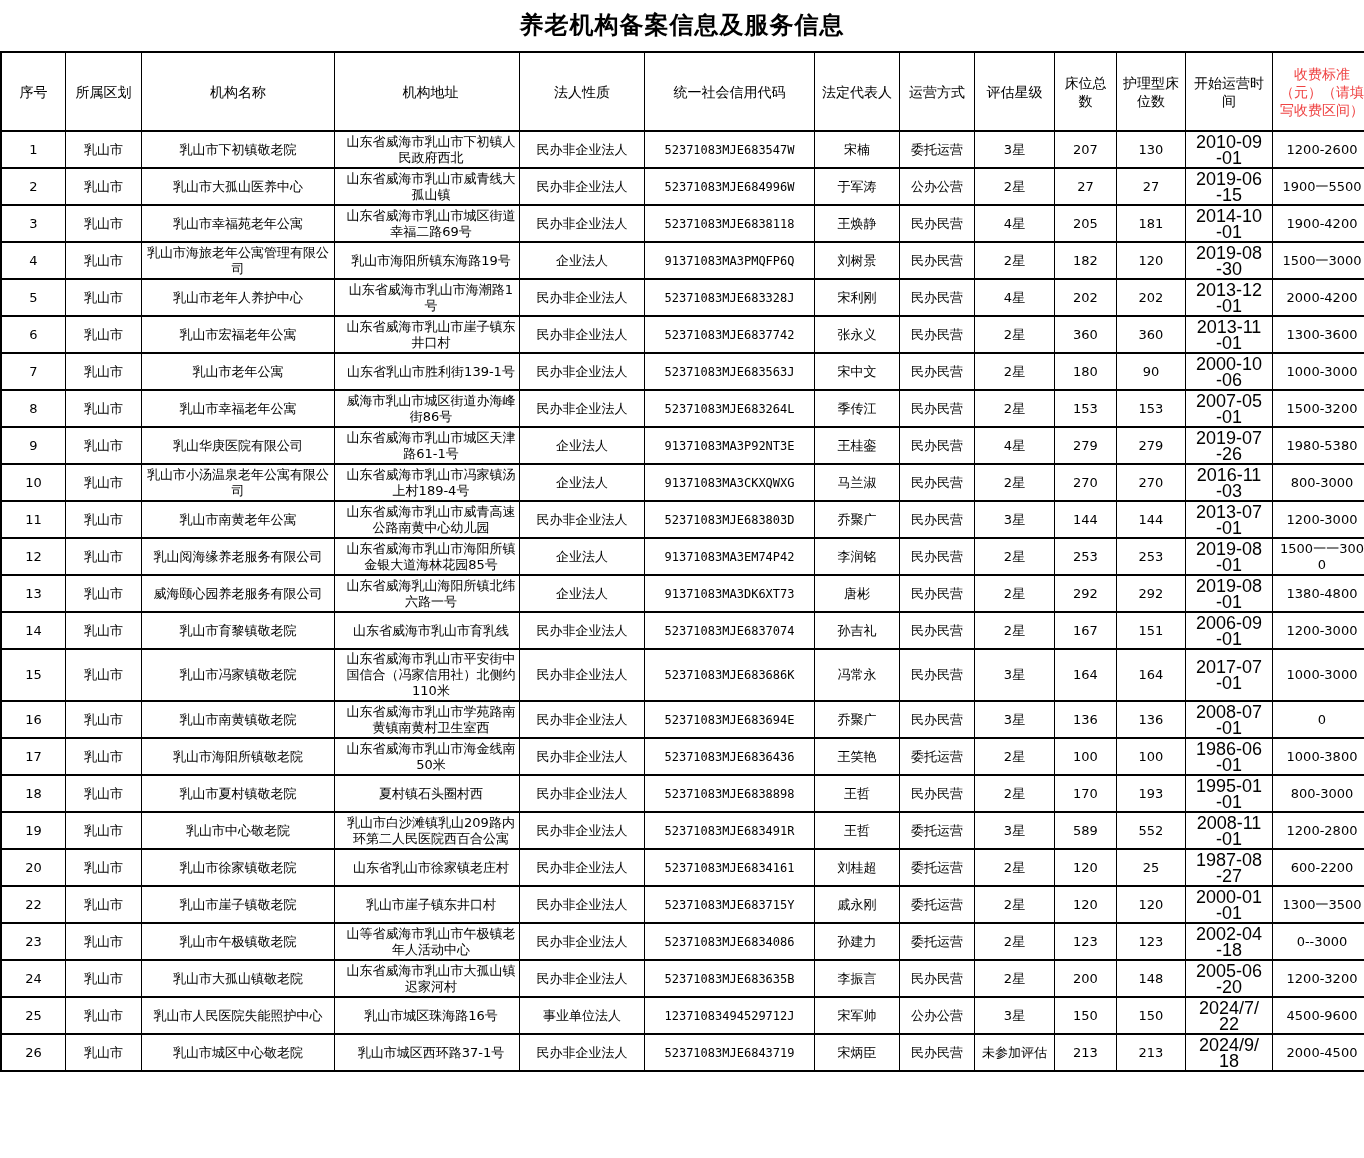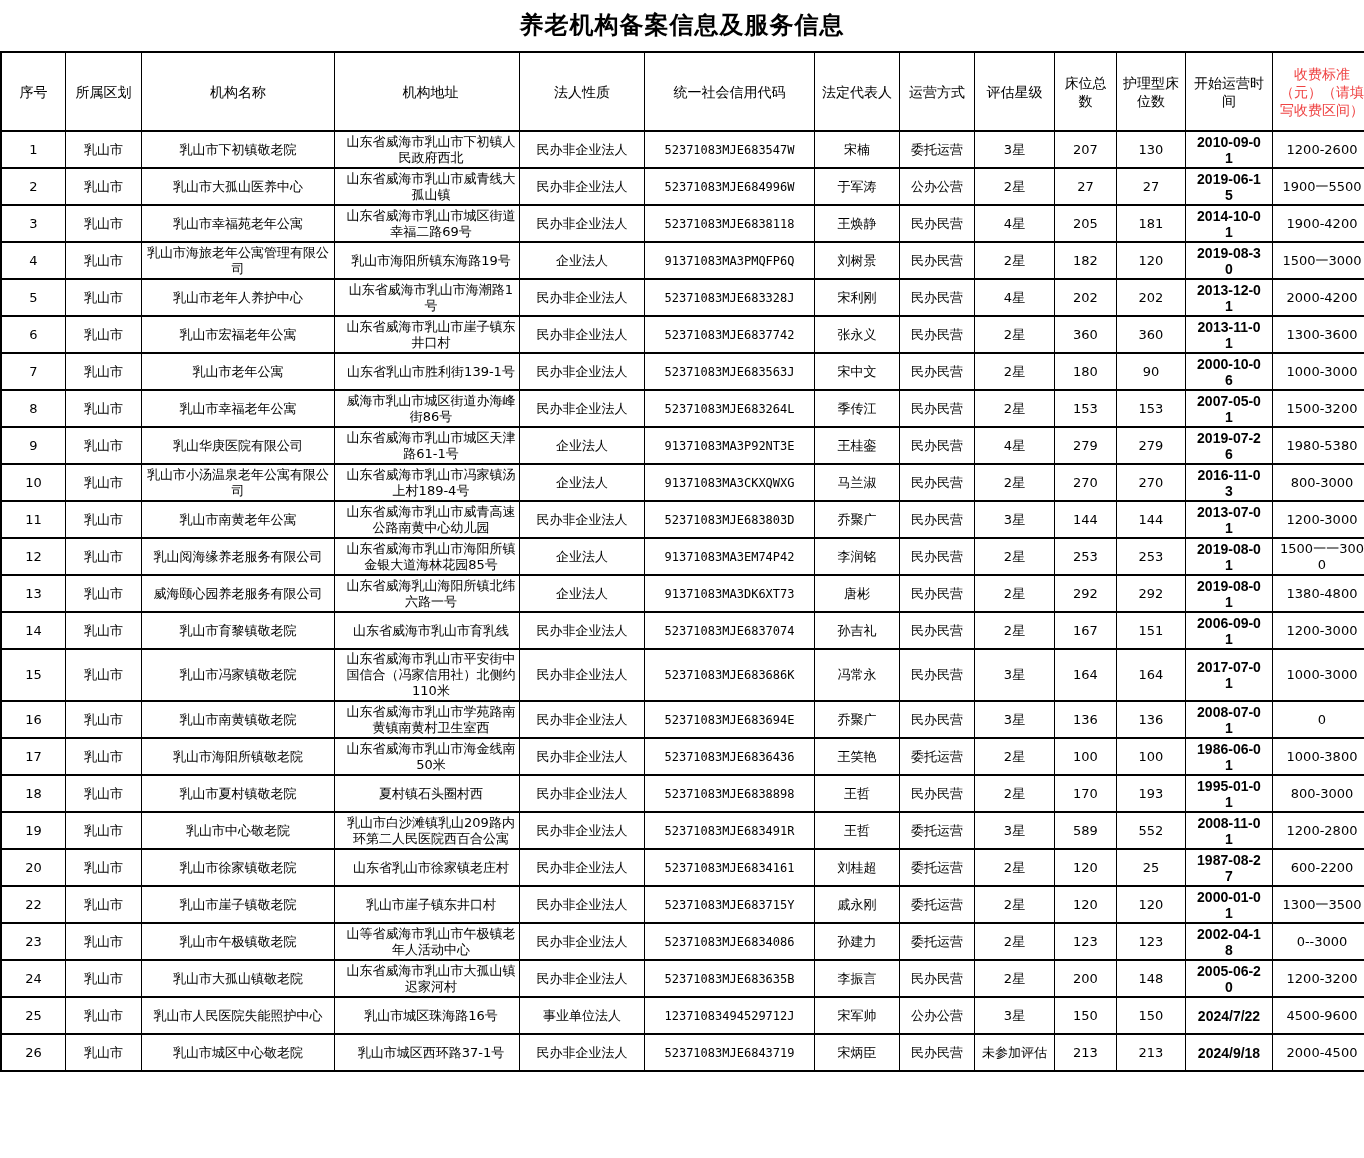--- a/index.html
+++ b/index.html
@@ -65,23 +65,22 @@
   .col-start_date   { width: 78px; }
   .col-fee_standard { width: 90px; }
 
   
   .cell-credit_code {
     font-family: "DejaVu Sans Mono", "Liberation Mono", monospace;
     font-size: 12px;
   }
   .cell-start_date {
     font-family: "Liberation Sans", sans-serif;
-    font-size: 14px;
+    font-size: 18px;
     padding: 1px 9.4px;
-    font-weight: bold;
   }
 
   
   .comment-marker {
     position: absolute;
     top: 0;
     right: 0;
     width: 0;
     height: 0;
     border-top: 7px solid #00B050;

